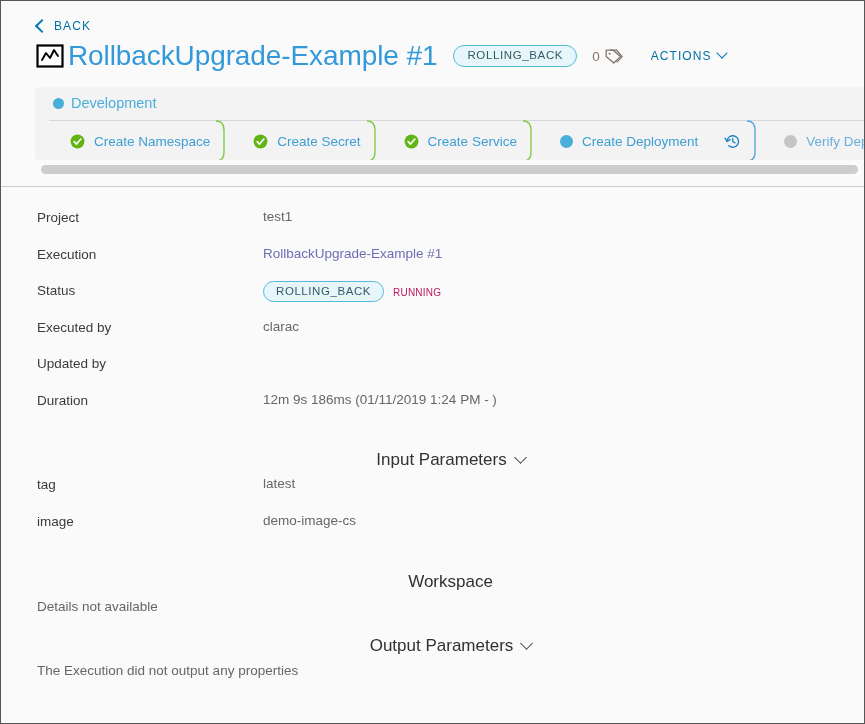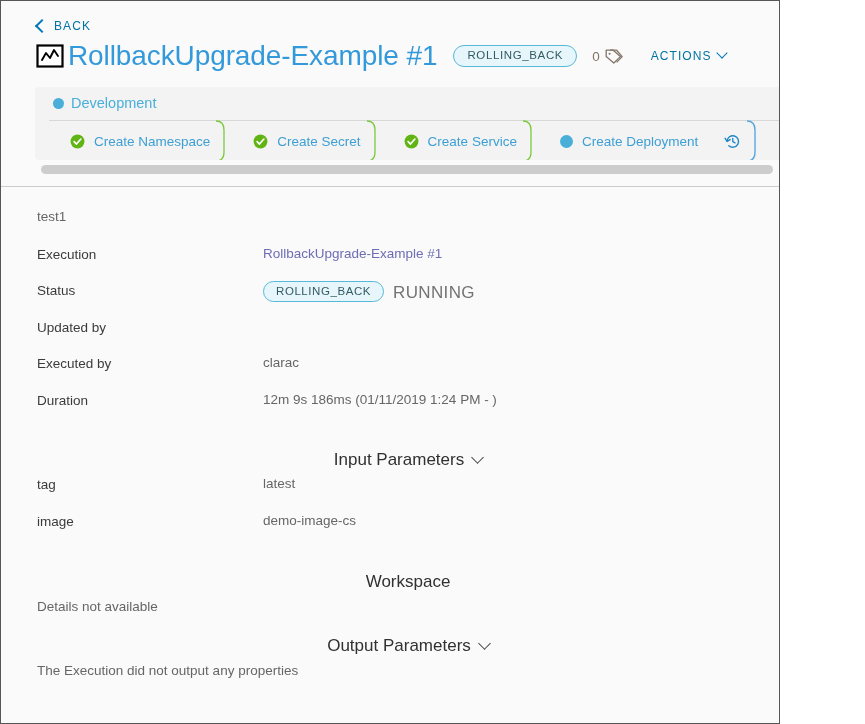--- a/index.html
+++ b/index.html
@@ -7,21 +7,21 @@
     margin: 0;
     padding: 0;
     background: #ffffff;
   }
   body {
     font-family: "Liberation Sans", sans-serif;
     -webkit-font-smoothing: antialiased;
   }
   #page {
     position: relative;
-    width: 780px;
+    width: 865px;
     height: 724px;
     box-sizing: border-box;
     border: 1px solid #565656;
     background: #fafafa;
     overflow: hidden;
   }
 
   
   .header-zone {
     position: relative;
@@ -245,21 +245,21 @@
     background: #e6f6fa;
     color: #335b66;
     font-size: 11.5px;
     letter-spacing: 0.05em;
     padding: 3px 12px 4px 12px;
     line-height: 1.05;
     margin-right: 9px;
     position: relative;
     top: -1px;
   }
-  .running-text { color: #737373; font-size: 17px; letter-spacing: 0.02em;}
+  .running-text { color: #be185d; font-size: 10px; letter-spacing: 0.02em;}
 
   .section-head {
     display: flex;
     align-items: center;
     gap: 9px;
     padding: 22px 0 6px 36px;
     cursor: pointer;
     justify-content: center;
   }
   .section-head.no-caret { cursor: default; padding-left: 36px; }
@@ -396,44 +396,45 @@
   </div>
 
   <div class="hscroll-track">
     <div class="hscroll-thumb"></div>
   </div>
   <div class="hr-divider"></div>
 
   <div class="body-area">
 
     <div class="detail-row">
+      <div class="detail-label">Project</div>
       <div class="detail-value">test1</div>
     </div>
 
     <div class="detail-row">
       <div class="detail-label">Execution</div>
       <div class="detail-value link">RollbackUpgrade-Example #1</div>
     </div>
 
     <div class="detail-row">
       <div class="detail-label">Status</div>
       <div class="detail-value">
         <span class="inline-chip">ROLLING_BACK</span>
         <span class="running-text">RUNNING</span>
       </div>
     </div>
 
     <div class="detail-row">
+      <div class="detail-label">Executed by</div>
+      <div class="detail-value">clarac</div>
+    </div>
+
+    <div class="detail-row">
       <div class="detail-label">Updated by</div>
       <div class="detail-value"></div>
-    </div>
-
-    <div class="detail-row">
-      <div class="detail-label">Executed by</div>
-      <div class="detail-value">clarac</div>
     </div>
 
     <div class="detail-row">
       <div class="detail-label">Duration</div>
       <div class="detail-value">12m 9s 186ms (01/11/2019 1:24 PM - )</div>
     </div>
 
     <div class="section-head">
       <span class="section-title">Input Parameters</span>
       <span class="sec-caret"></span>

